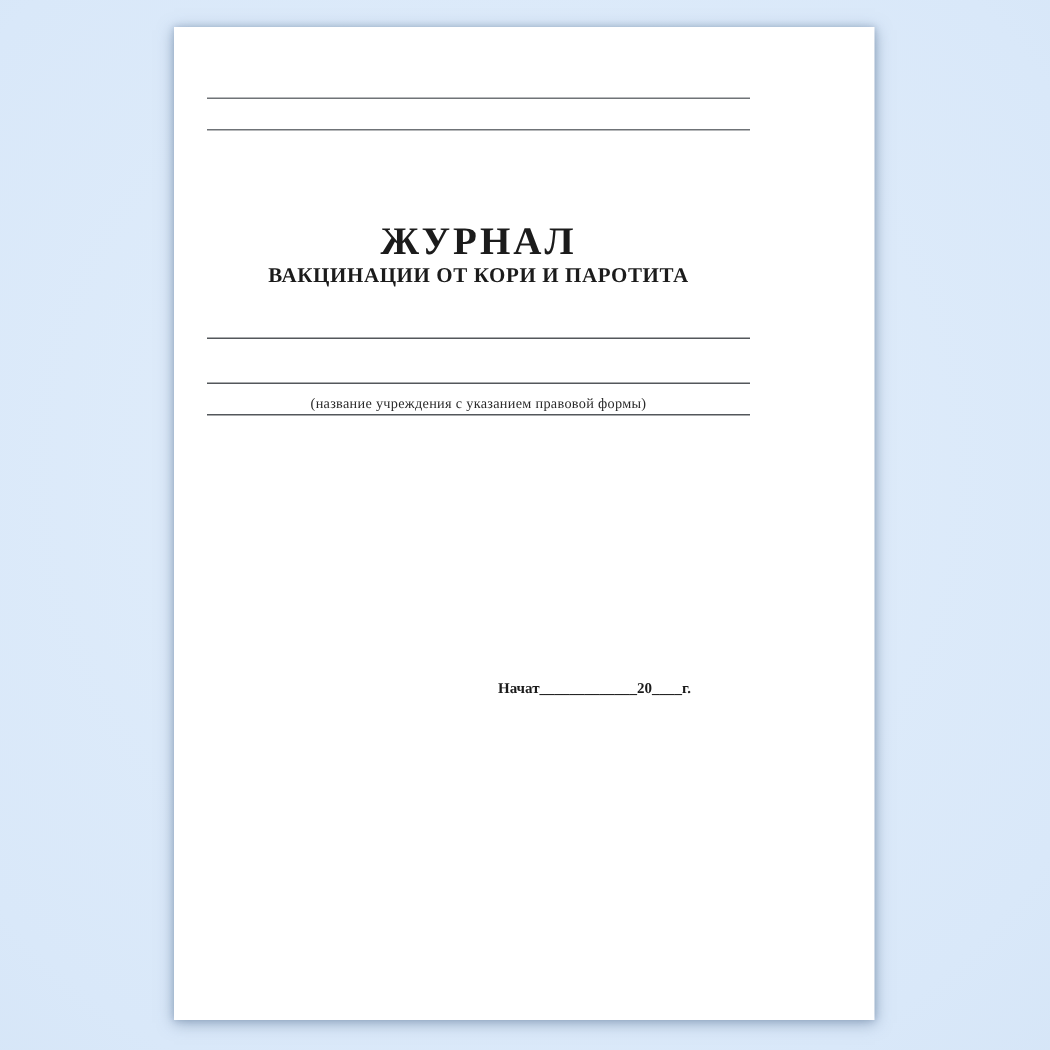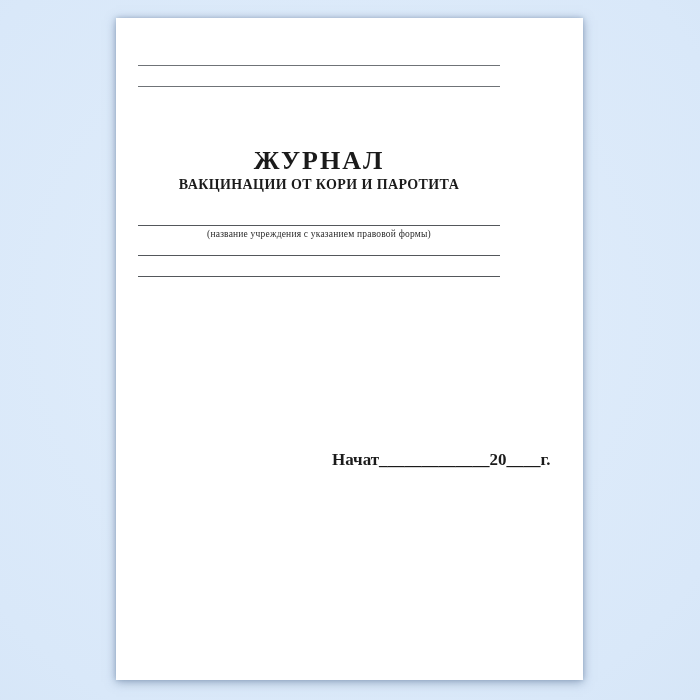--- a/index.html
+++ b/index.html
@@ -52,32 +52,33 @@
     font-size: 14px;
     font-weight: bold;
     letter-spacing: 0.4px;
     line-height: 17px;
   }
   .caption {
     font-size: 9.5px;
     line-height: 12px;
     color: #2a2a2a;
     letter-spacing: 0.2px;
+    margin-top: 36px;
   }
   .caption.name-caption { top: 210px; }
   .caption.loc-caption  { top: 262px; }
   .rule.r1 { top: 47px; }
   .rule.r2 { top: 68px; }
   .rule.r3 { top: 207px; }
   .rule.r4 { top: 237px; }
   .rule.r5 { top: 258px; }
   .date-row {
     position: absolute;
     left: 216px;
-    font-size: 17px;
+    font-size: 10px;
     font-weight: bold;
     line-height: 14px;
     color: #1b1b1b;
     white-space: nowrap;
   }
   .date-row.started  { top: 435px; }
   .date-row.finished { top: 451px; }
 </style>
 </head>
 <body>

